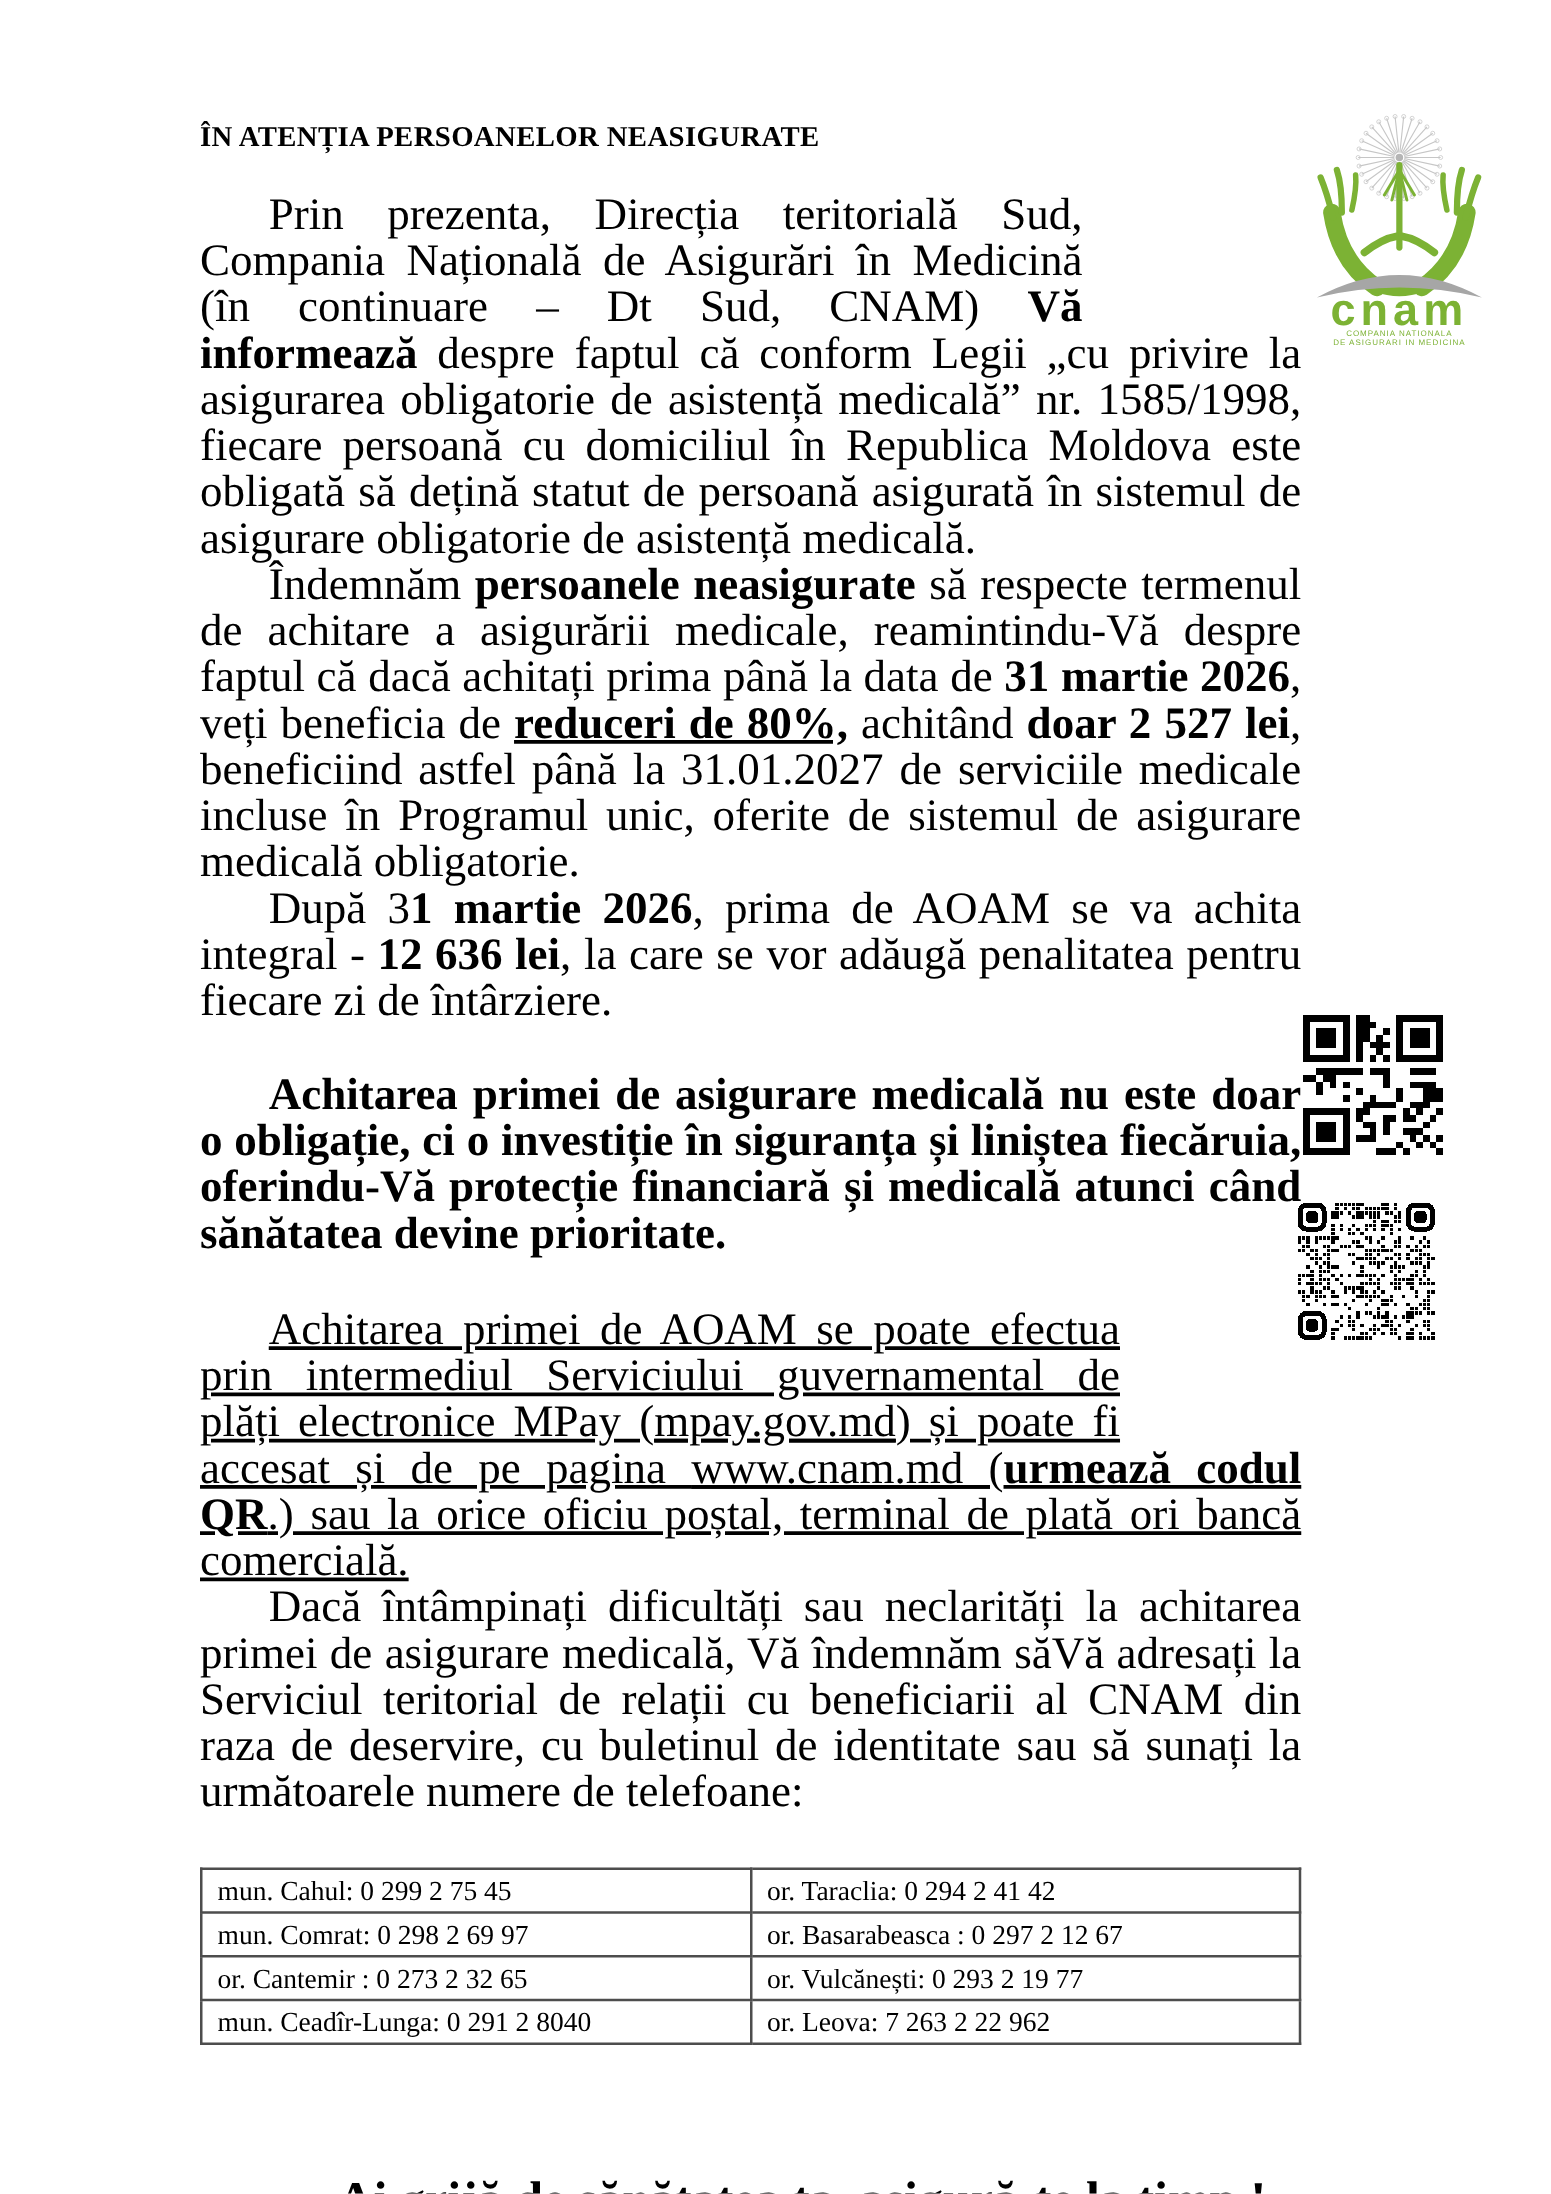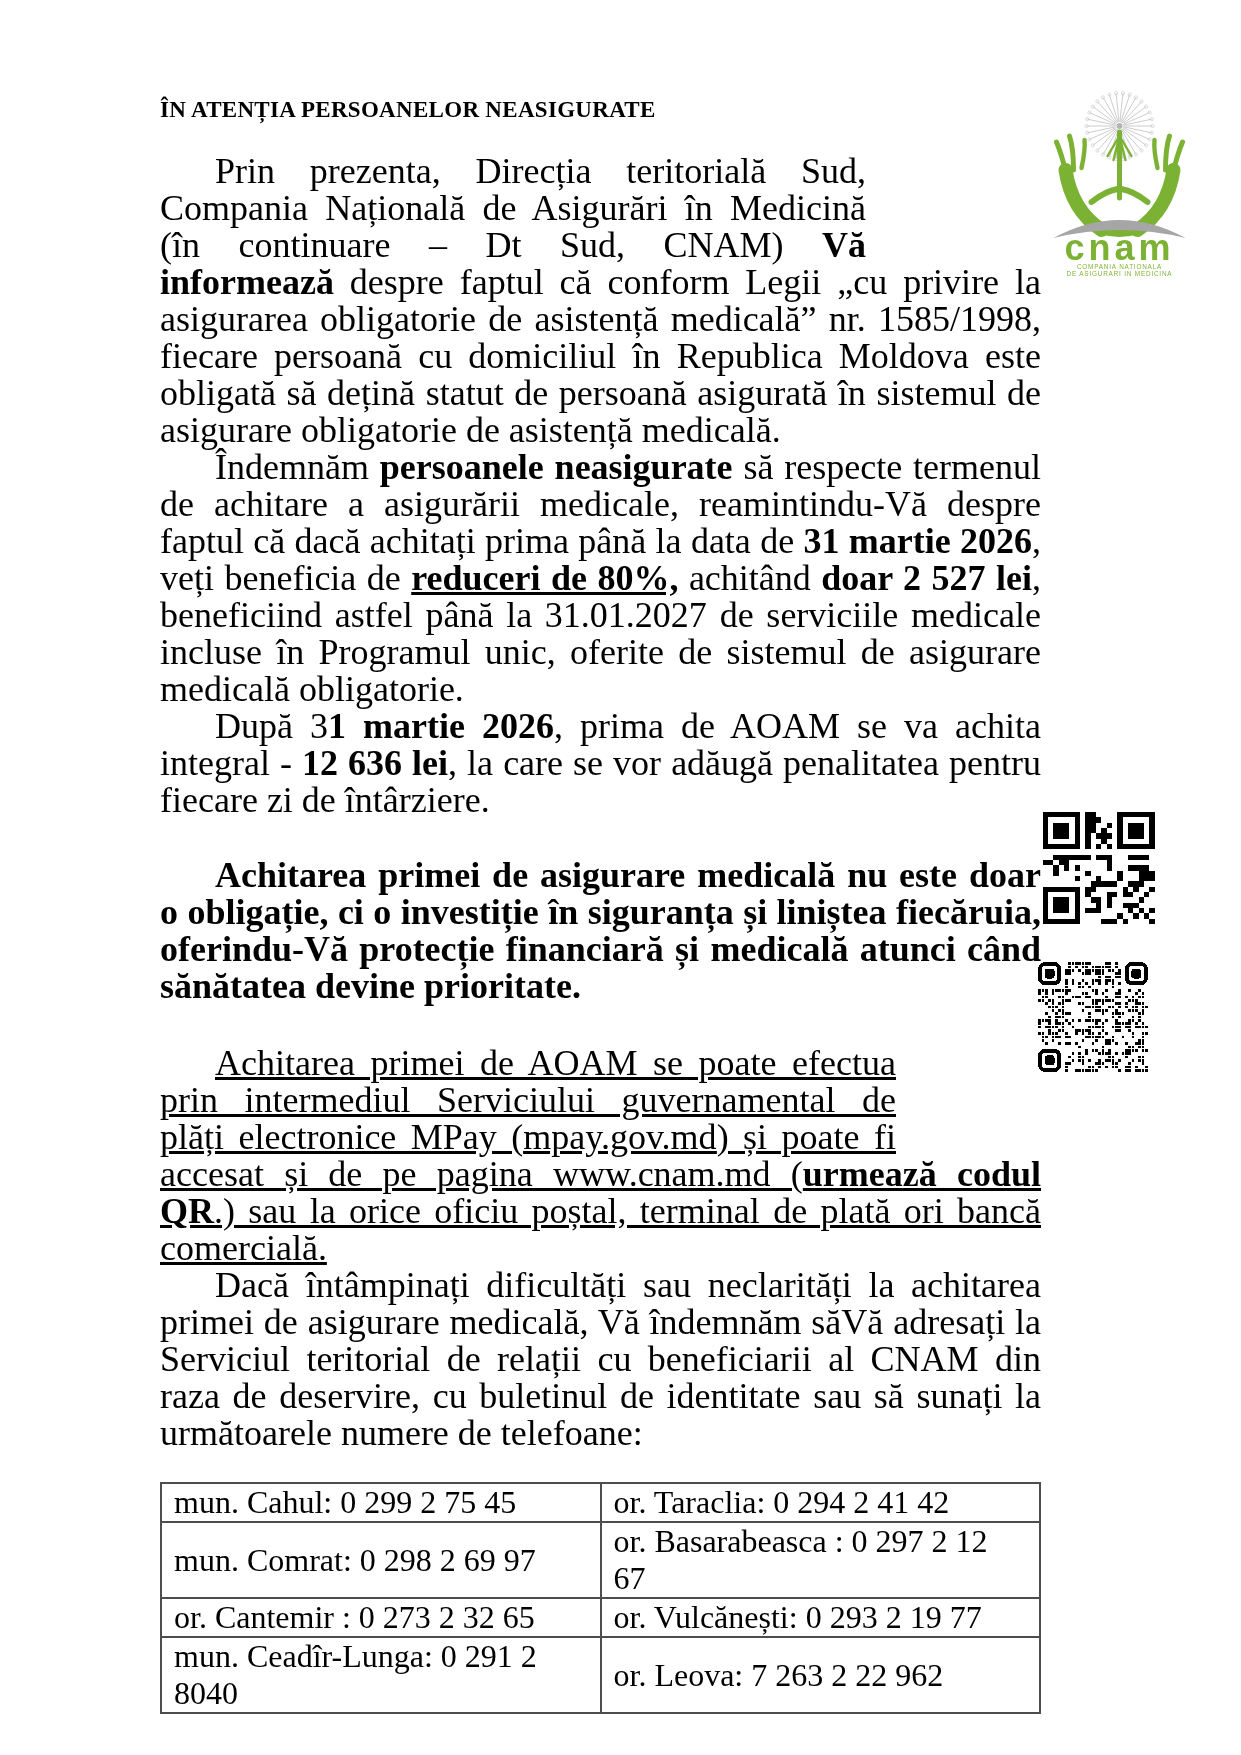--- a/index.html
+++ b/index.html
@@ -14,21 +14,21 @@
   #p6{margin-top:40px;text-decoration:underline;}
   #p7{}
   .spacer{float:right;}
   .sp-logo{width:175px;height:100px;}
   .sp-qr1{width:140px;height:100px;}
   .sp-qr2{width:145px;height:100px;}
   .logo{position:absolute;left:1038px;top:82px;width:158px;height:196px;}
   .qr{position:absolute;background:#fff;}
   #qr1{left:1042px;top:812px;width:113px;height:112px;}
   #qr2{left:1038px;top:962px;width:110px;height:110px;}
-  .phone-table{border-collapse:collapse;width:100%;margin-top:30px;font-size:32px;table-layout:fixed;}
+  .phone-table{border-collapse:collapse;width:100%;margin-top:42px;font-size:22px;table-layout:fixed;}
   .phone-table td{border:2px solid #4d4d4d;height:33px;padding:0 12px;vertical-align:middle;}
   .footer-slogan{margin-top:100px;font-weight:bold;font-size:40px;text-align:left;padding-left:110px;}
   .logo-cnam-text{font-family:"Liberation Sans","DejaVu Sans",sans-serif;font-weight:bold;letter-spacing:4px;}
   .logo-sub{font-family:"Liberation Sans","DejaVu Sans",sans-serif;letter-spacing:0.8px;}
 </style>
 </head>
 <body>
 
 <div class="page">
 

